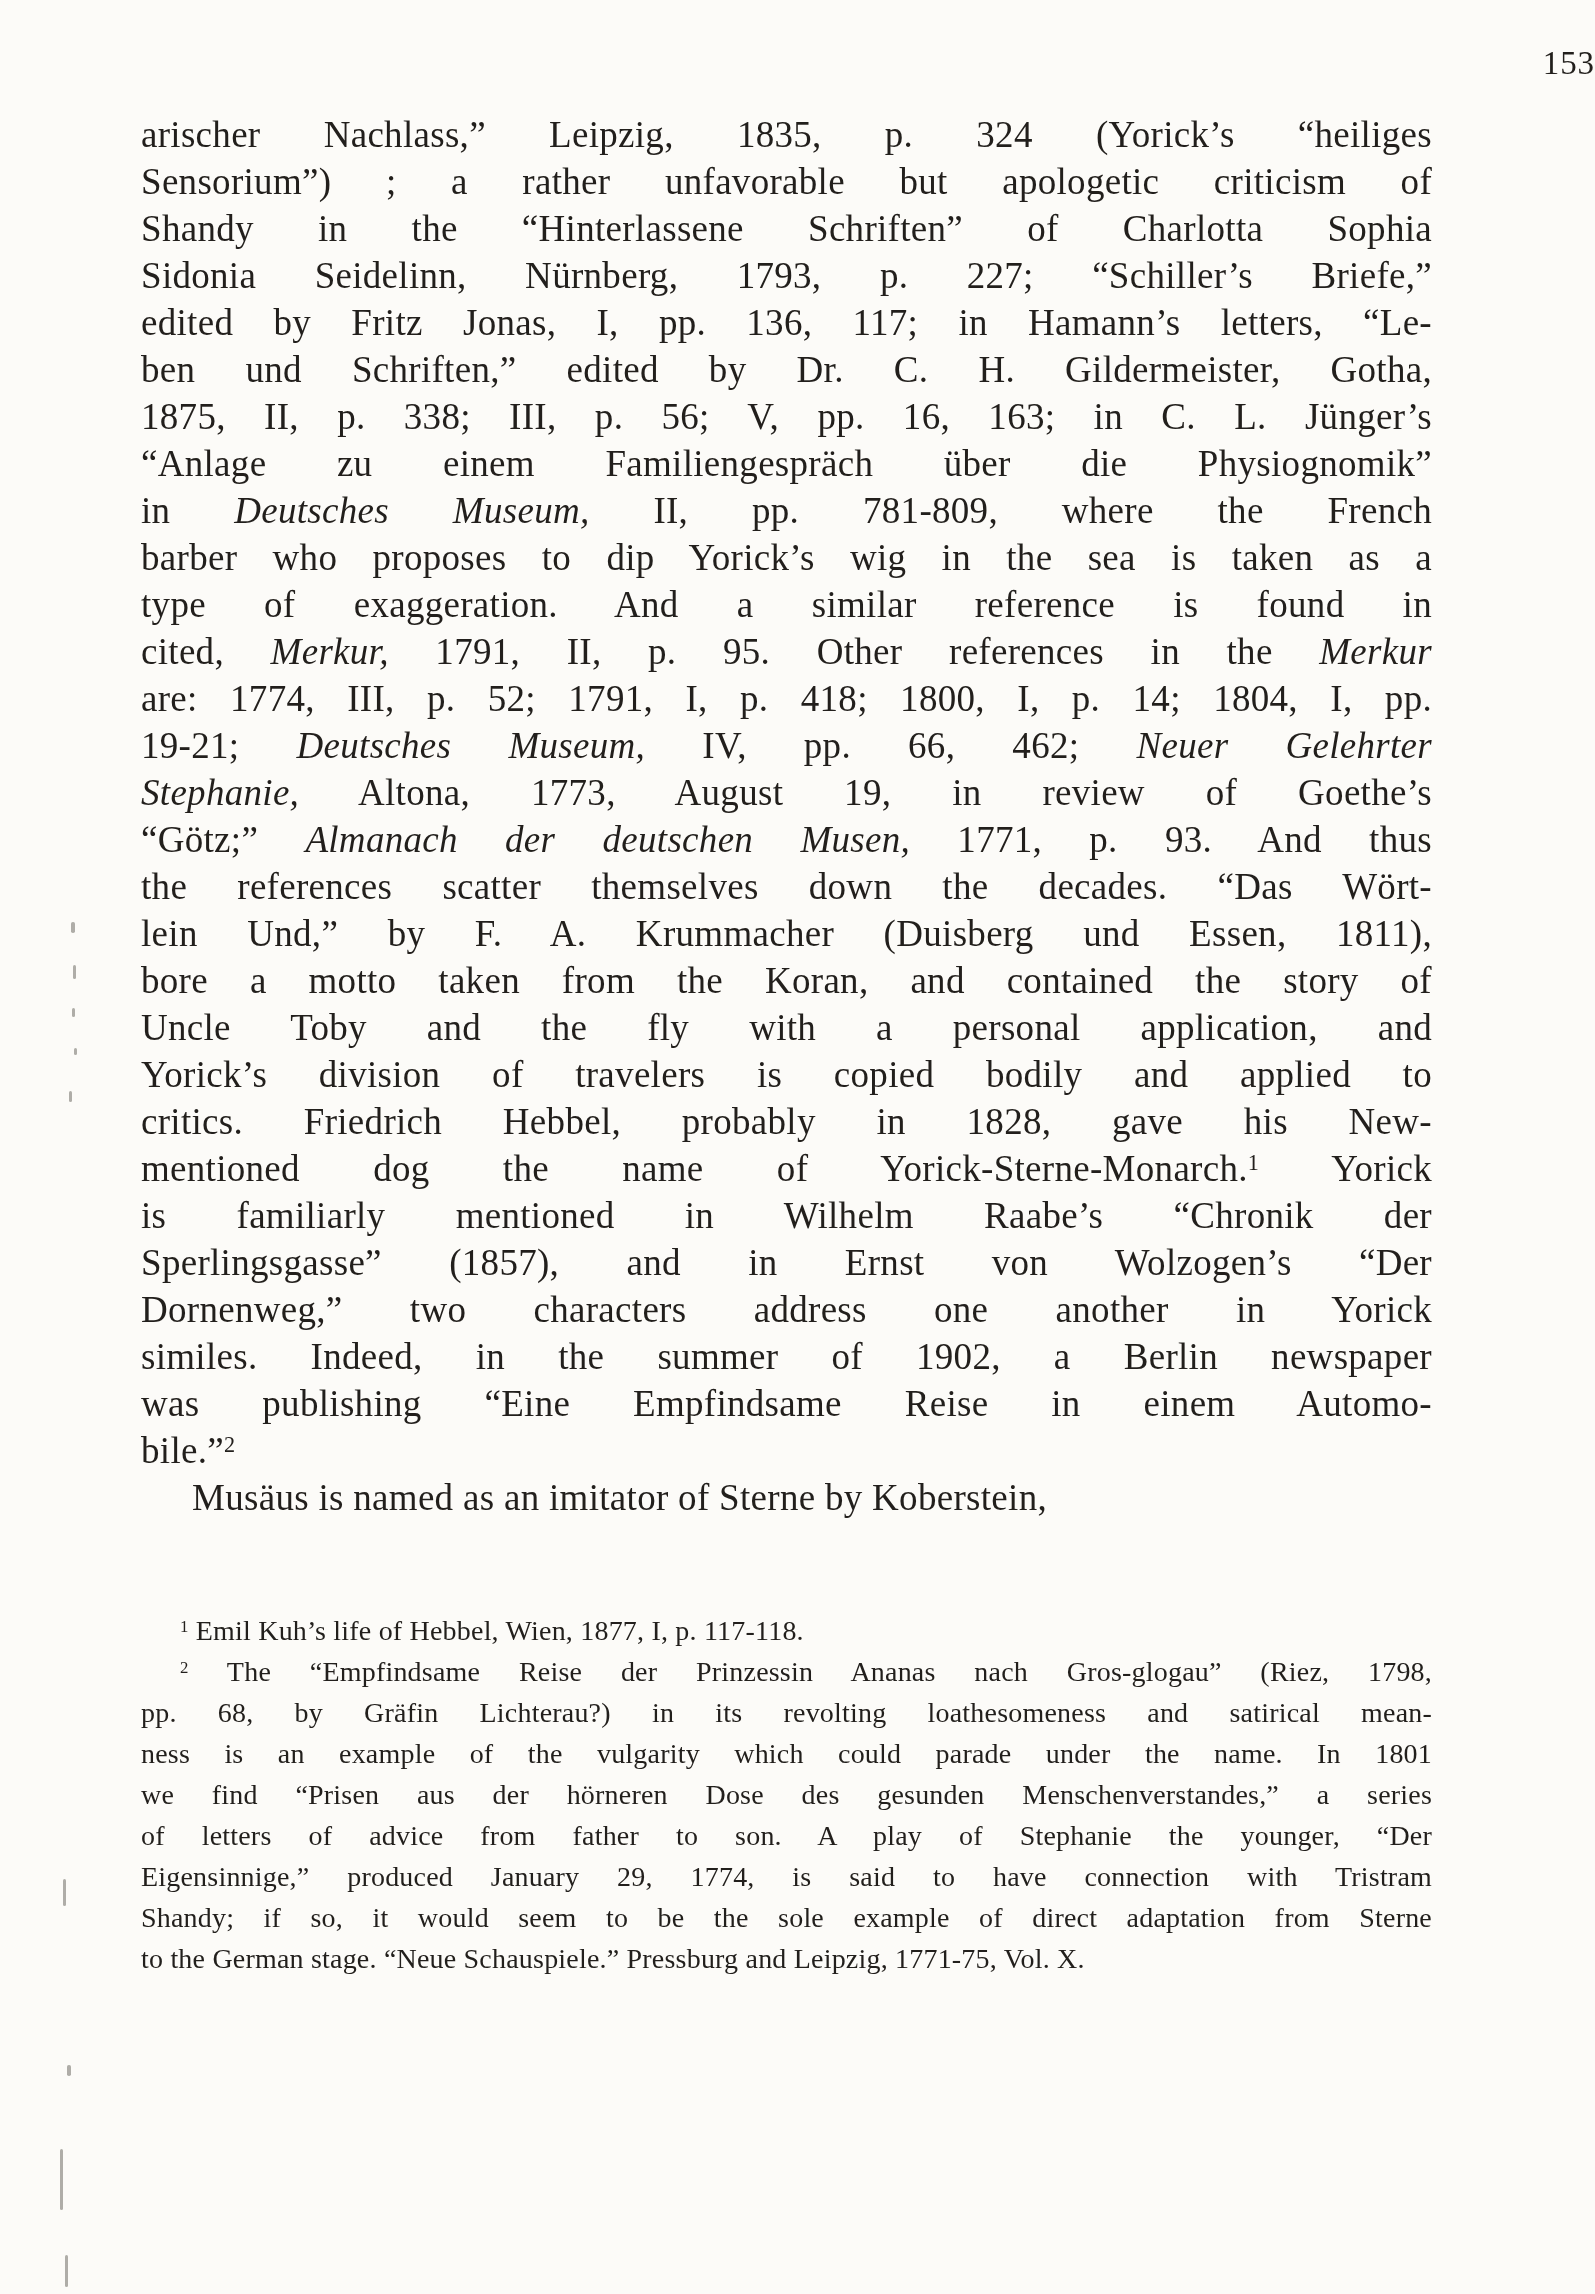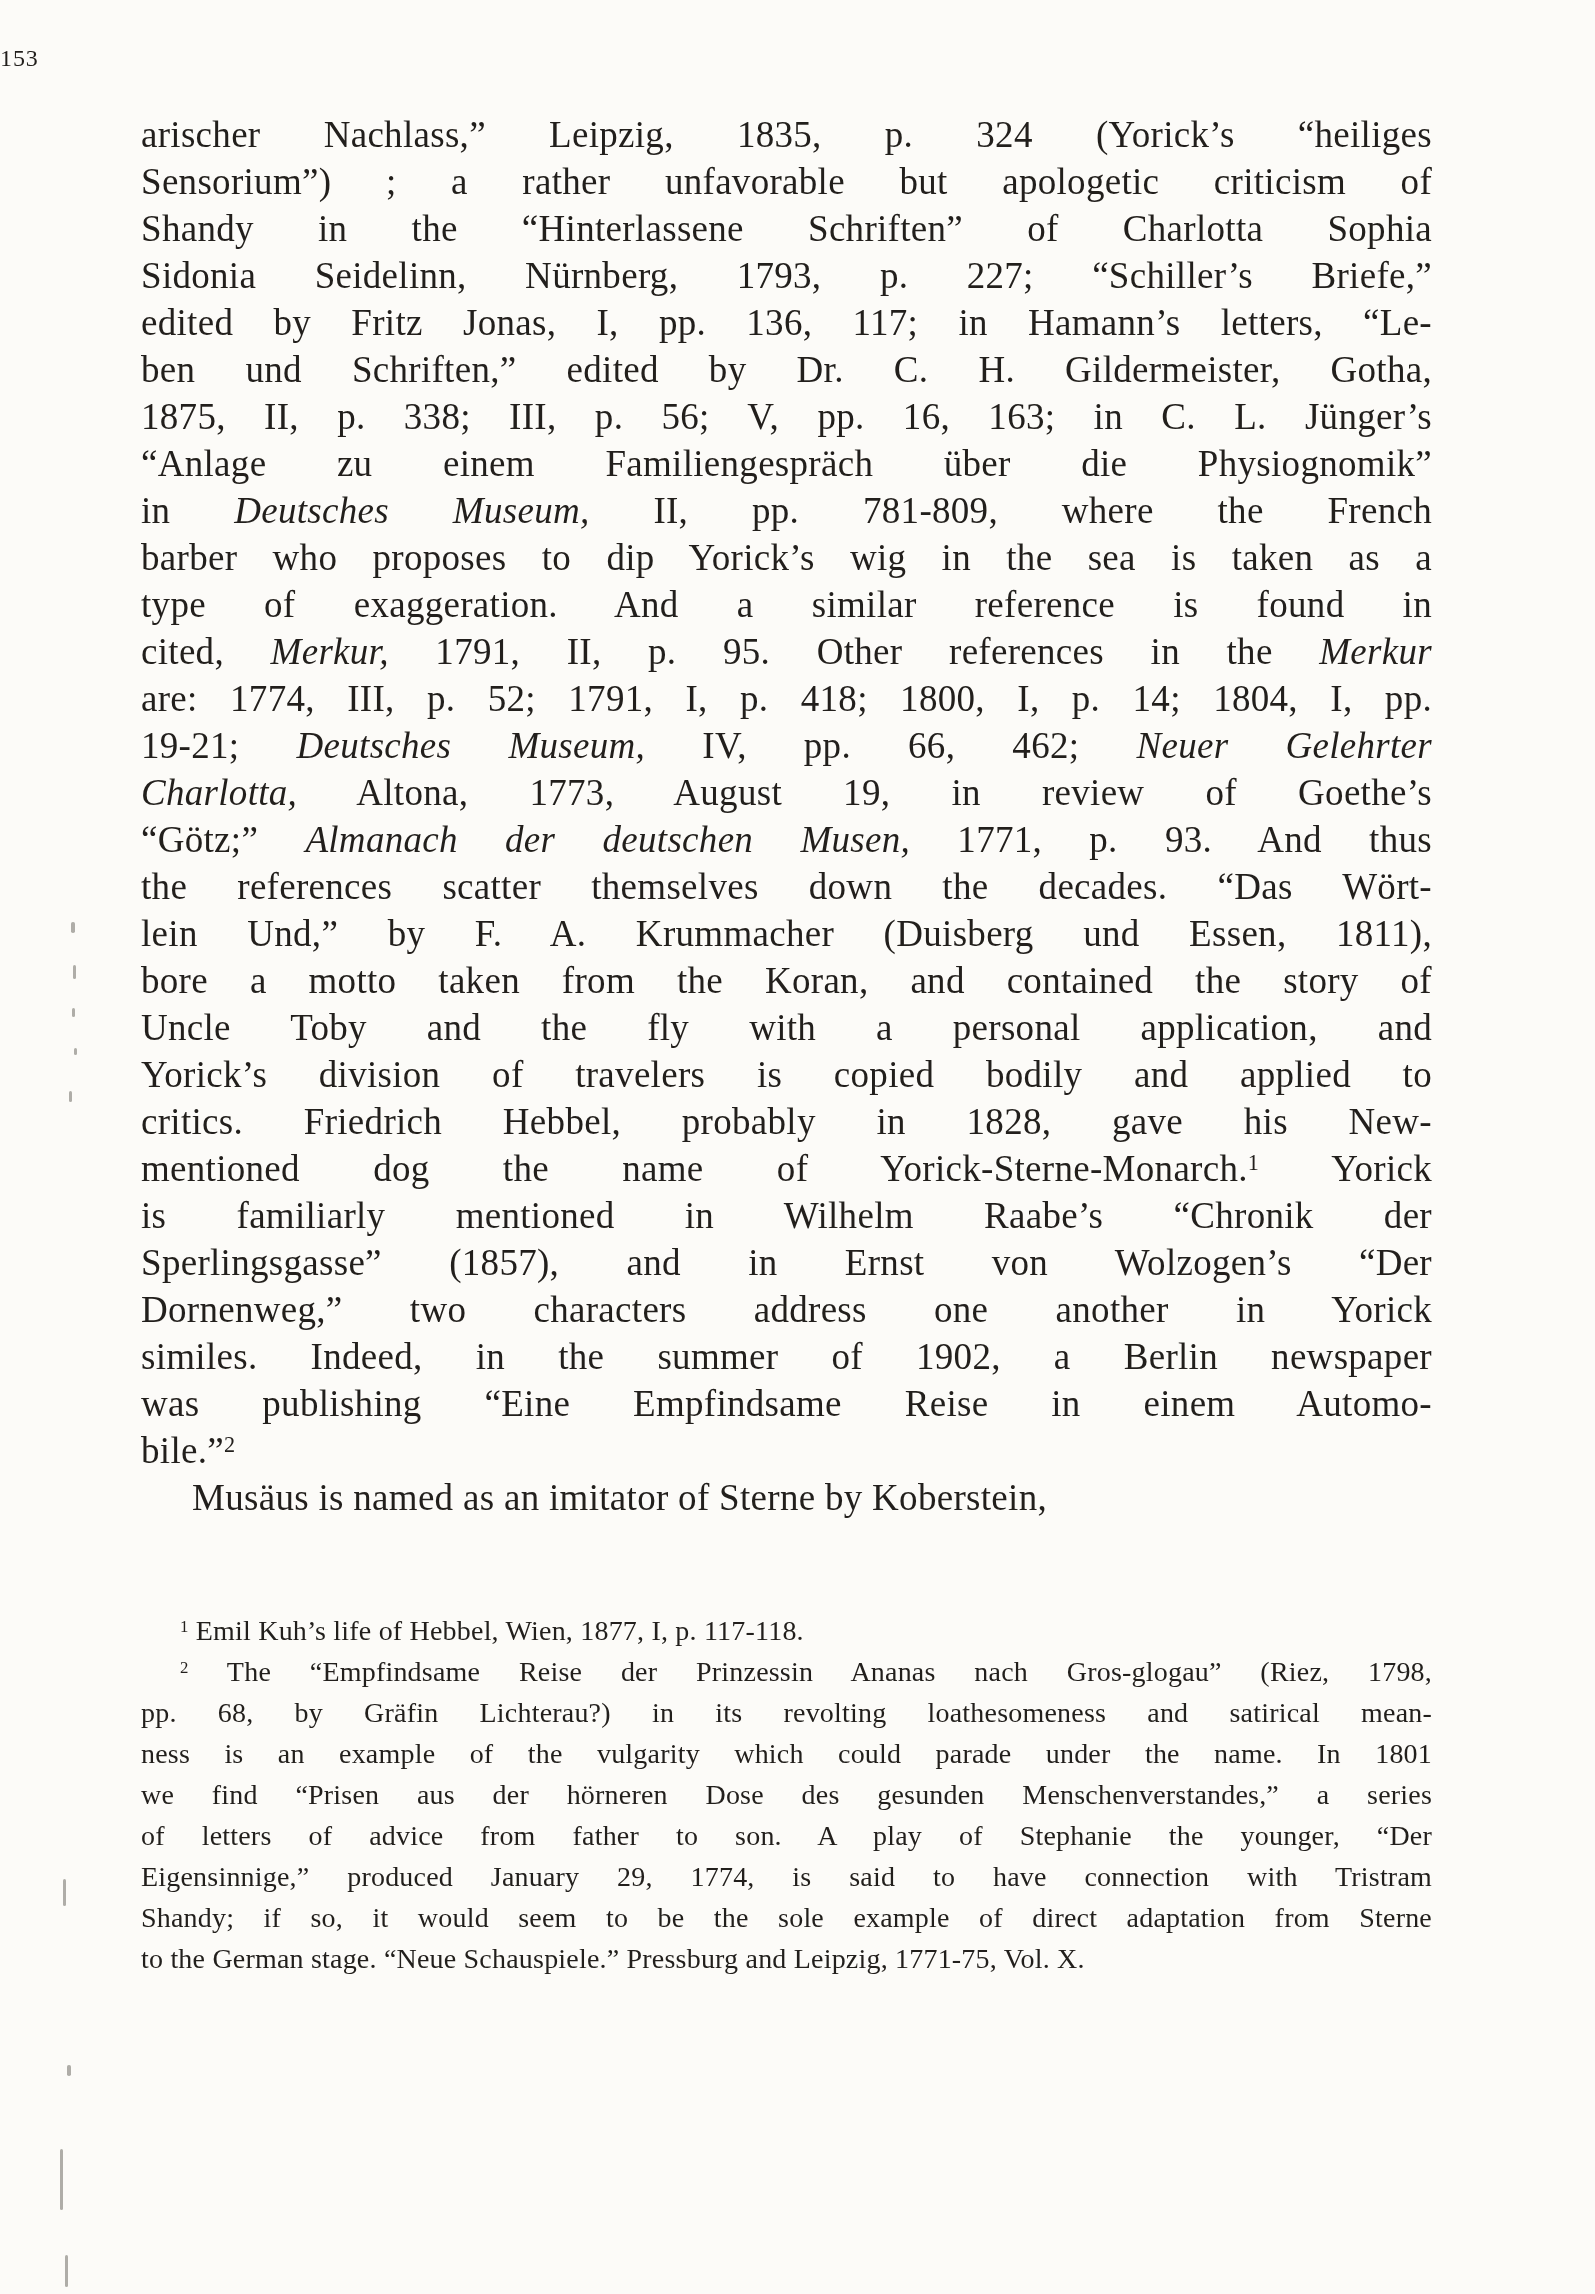--- a/index.html
+++ b/index.html
@@ -13,22 +13,22 @@
     color: #221f1c;
     font-family: "Liberation Serif", "DejaVu Serif", serif;
     overflow: hidden;
   }
   .page { position: absolute; inset: 0; }
   .page-number {
     position: absolute;
     top: 45px;
     left: 0;
     width: 100%;
-    text-align: left;
-    font-size: 24px;
+    text-align: right;
+    font-size: 33px;
     letter-spacing: 0.9px;
   }
   .body-text {
     position: absolute;
     top: 111px;
     left: 141px;
     width: 1291px;
     font-size: 37px;
     line-height: 47px;
     letter-spacing: 0.3px;
@@ -80,21 +80,21 @@
         <div class="line"><span>edited by Fritz Jonas, I, pp. 136, 117; in Hamann’s letters, “Le-</span></div>
         <div class="line"><span>ben und Schriften,” edited by Dr. C. H. Gildermeister, Gotha,</span></div>
         <div class="line"><span>1875, II, p. 338; III, p. 56; V, pp. 16, 163; in C. L. Jünger’s</span></div>
         <div class="line"><span>“Anlage zu einem Familiengespräch über die Physiognomik”</span></div>
         <div class="line"><span>in </span><span class="it">Deutsches Museum,</span><span> II, pp. 781-809, where the French</span></div>
         <div class="line"><span>barber who proposes to dip Yorick’s wig in the sea is taken as a</span></div>
         <div class="line"><span>type of exaggeration. And a similar reference is found in</span></div>
         <div class="line"><span>cited, </span><span class="it">Merkur,</span><span> 1791, II, p. 95. Other references in the </span><span class="it">Merkur</span></div>
         <div class="line"><span>are: 1774, III, p. 52; 1791, I, p. 418; 1800, I, p. 14; 1804, I, pp.</span></div>
         <div class="line"><span>19-21; </span><span class="it">Deutsches Museum,</span><span> IV, pp. 66, 462; </span><span class="it">Neuer Gelehrter</span></div>
-        <div class="line"><span class="it">Charlotta,</span><span> Altona, 1773, August 19, in review of Goethe’s</span></div>
+        <div class="line"><span class="it">Stephanie,</span><span> Altona, 1773, August 19, in review of Goethe’s</span></div>
         <div class="line"><span>“Götz;” </span><span class="it">Almanach der deutschen Musen,</span><span> 1771, p. 93. And thus</span></div>
         <div class="line"><span>the references scatter themselves down the decades. “Das Wört-</span></div>
         <div class="line"><span>lein Und,” by F. A. Krummacher (Duisberg und Essen, 1811),</span></div>
         <div class="line"><span>bore a motto taken from the Koran, and contained the story of</span></div>
         <div class="line"><span>Uncle Toby and the fly with a personal application, and</span></div>
         <div class="line"><span>Yorick’s division of travelers is copied bodily and applied to</span></div>
         <div class="line"><span>critics. Friedrich Hebbel, probably in 1828, gave his New-</span></div>
         <div class="line"><span>mentioned dog the name of Yorick-Sterne-Monarch.</span><sup>1</sup><span> Yorick</span></div>
         <div class="line"><span>is familiarly mentioned in Wilhelm Raabe’s “Chronik der</span></div>
         <div class="line"><span>Sperlingsgasse” (1857), and in Ernst von Wolzogen’s “Der</span></div>

